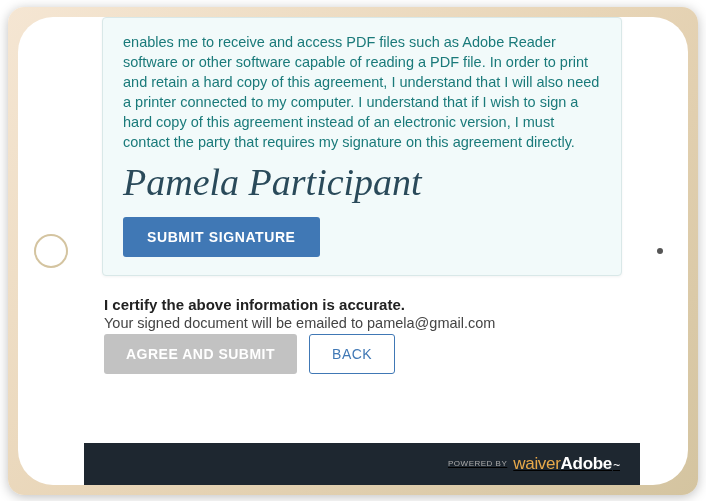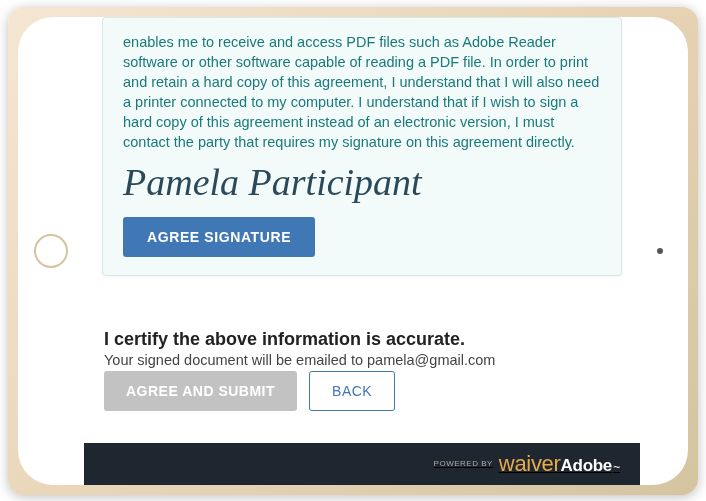--- a/index.html
+++ b/index.html
@@ -99,25 +99,24 @@
     font-size: 14px;
     font-weight: 700;
     letter-spacing: 0.6px;
     border-radius: 3px;
     cursor: pointer;
   }
   .certify-section {
     padding: 6px 2px 14px 2px;
   }
   .certify-heading {
-    font-size: 18px;
+    font-size: 15px;
     font-weight: 700;
     color: #222;
     margin-bottom: 2px;
-    margin-top: 33px;
   }
   .certify-sub {
     font-size: 14.5px;
     color: #444;
     margin-bottom: 3px;
   }
   .button-row {
     display: flex;
     gap: 12px;
   }
@@ -152,21 +151,21 @@
     text-decoration: underline;
   }
   .powered-by {
     color: #aaa;
     font-size: 8px;
     letter-spacing: 0.5px;
     margin-right: 6px;
   }
   .brand-waiver {
     color: #e8a94a;
-    font-size: 22px;
+    font-size: 17px;
     font-weight: 300;
     letter-spacing: -0.3px;
   }
   .brand-sign {
     color: #fff;
     font-size: 17px;
     font-weight: 600;
     letter-spacing: -0.3px;
   }
   .brand-swoosh {
@@ -183,21 +182,21 @@
   <div class="tablet-inner">
     <div class="home-button"></div>
     <div class="camera-dot"></div>
 
     <div class="screen">
       <div class="content-area">
 
         <div class="waiver-card">
           <p class="waiver-text"> enables me to receive and access PDF files such as Adobe Reader software or other software capable of reading a PDF file. In order to print and retain a hard copy of this agreement, I understand that I will also need a printer connected to my computer. I understand that if I wish to sign a hard copy of this agreement instead of an electronic version, I must contact the party that requires my signature on this agreement directly.</p>
           <div class="signature-script">Pamela Participant</div>
-          <button class="apply-sig-btn">AGREE SIGNATURE</button>
+          <button class="apply-sig-btn">SUBMIT SIGNATURE</button>
         </div>
 
         <div class="certify-section">
           <div class="certify-heading">I certify the above information is accurate.</div>
           <div class="certify-sub">Your signed document will be emailed to pamela@gmail.com</div>
           <div class="button-row">
             <button class="agree-btn">AGREE AND SUBMIT</button>
             <button class="back-btn">BACK</button>
           </div>
         </div>

